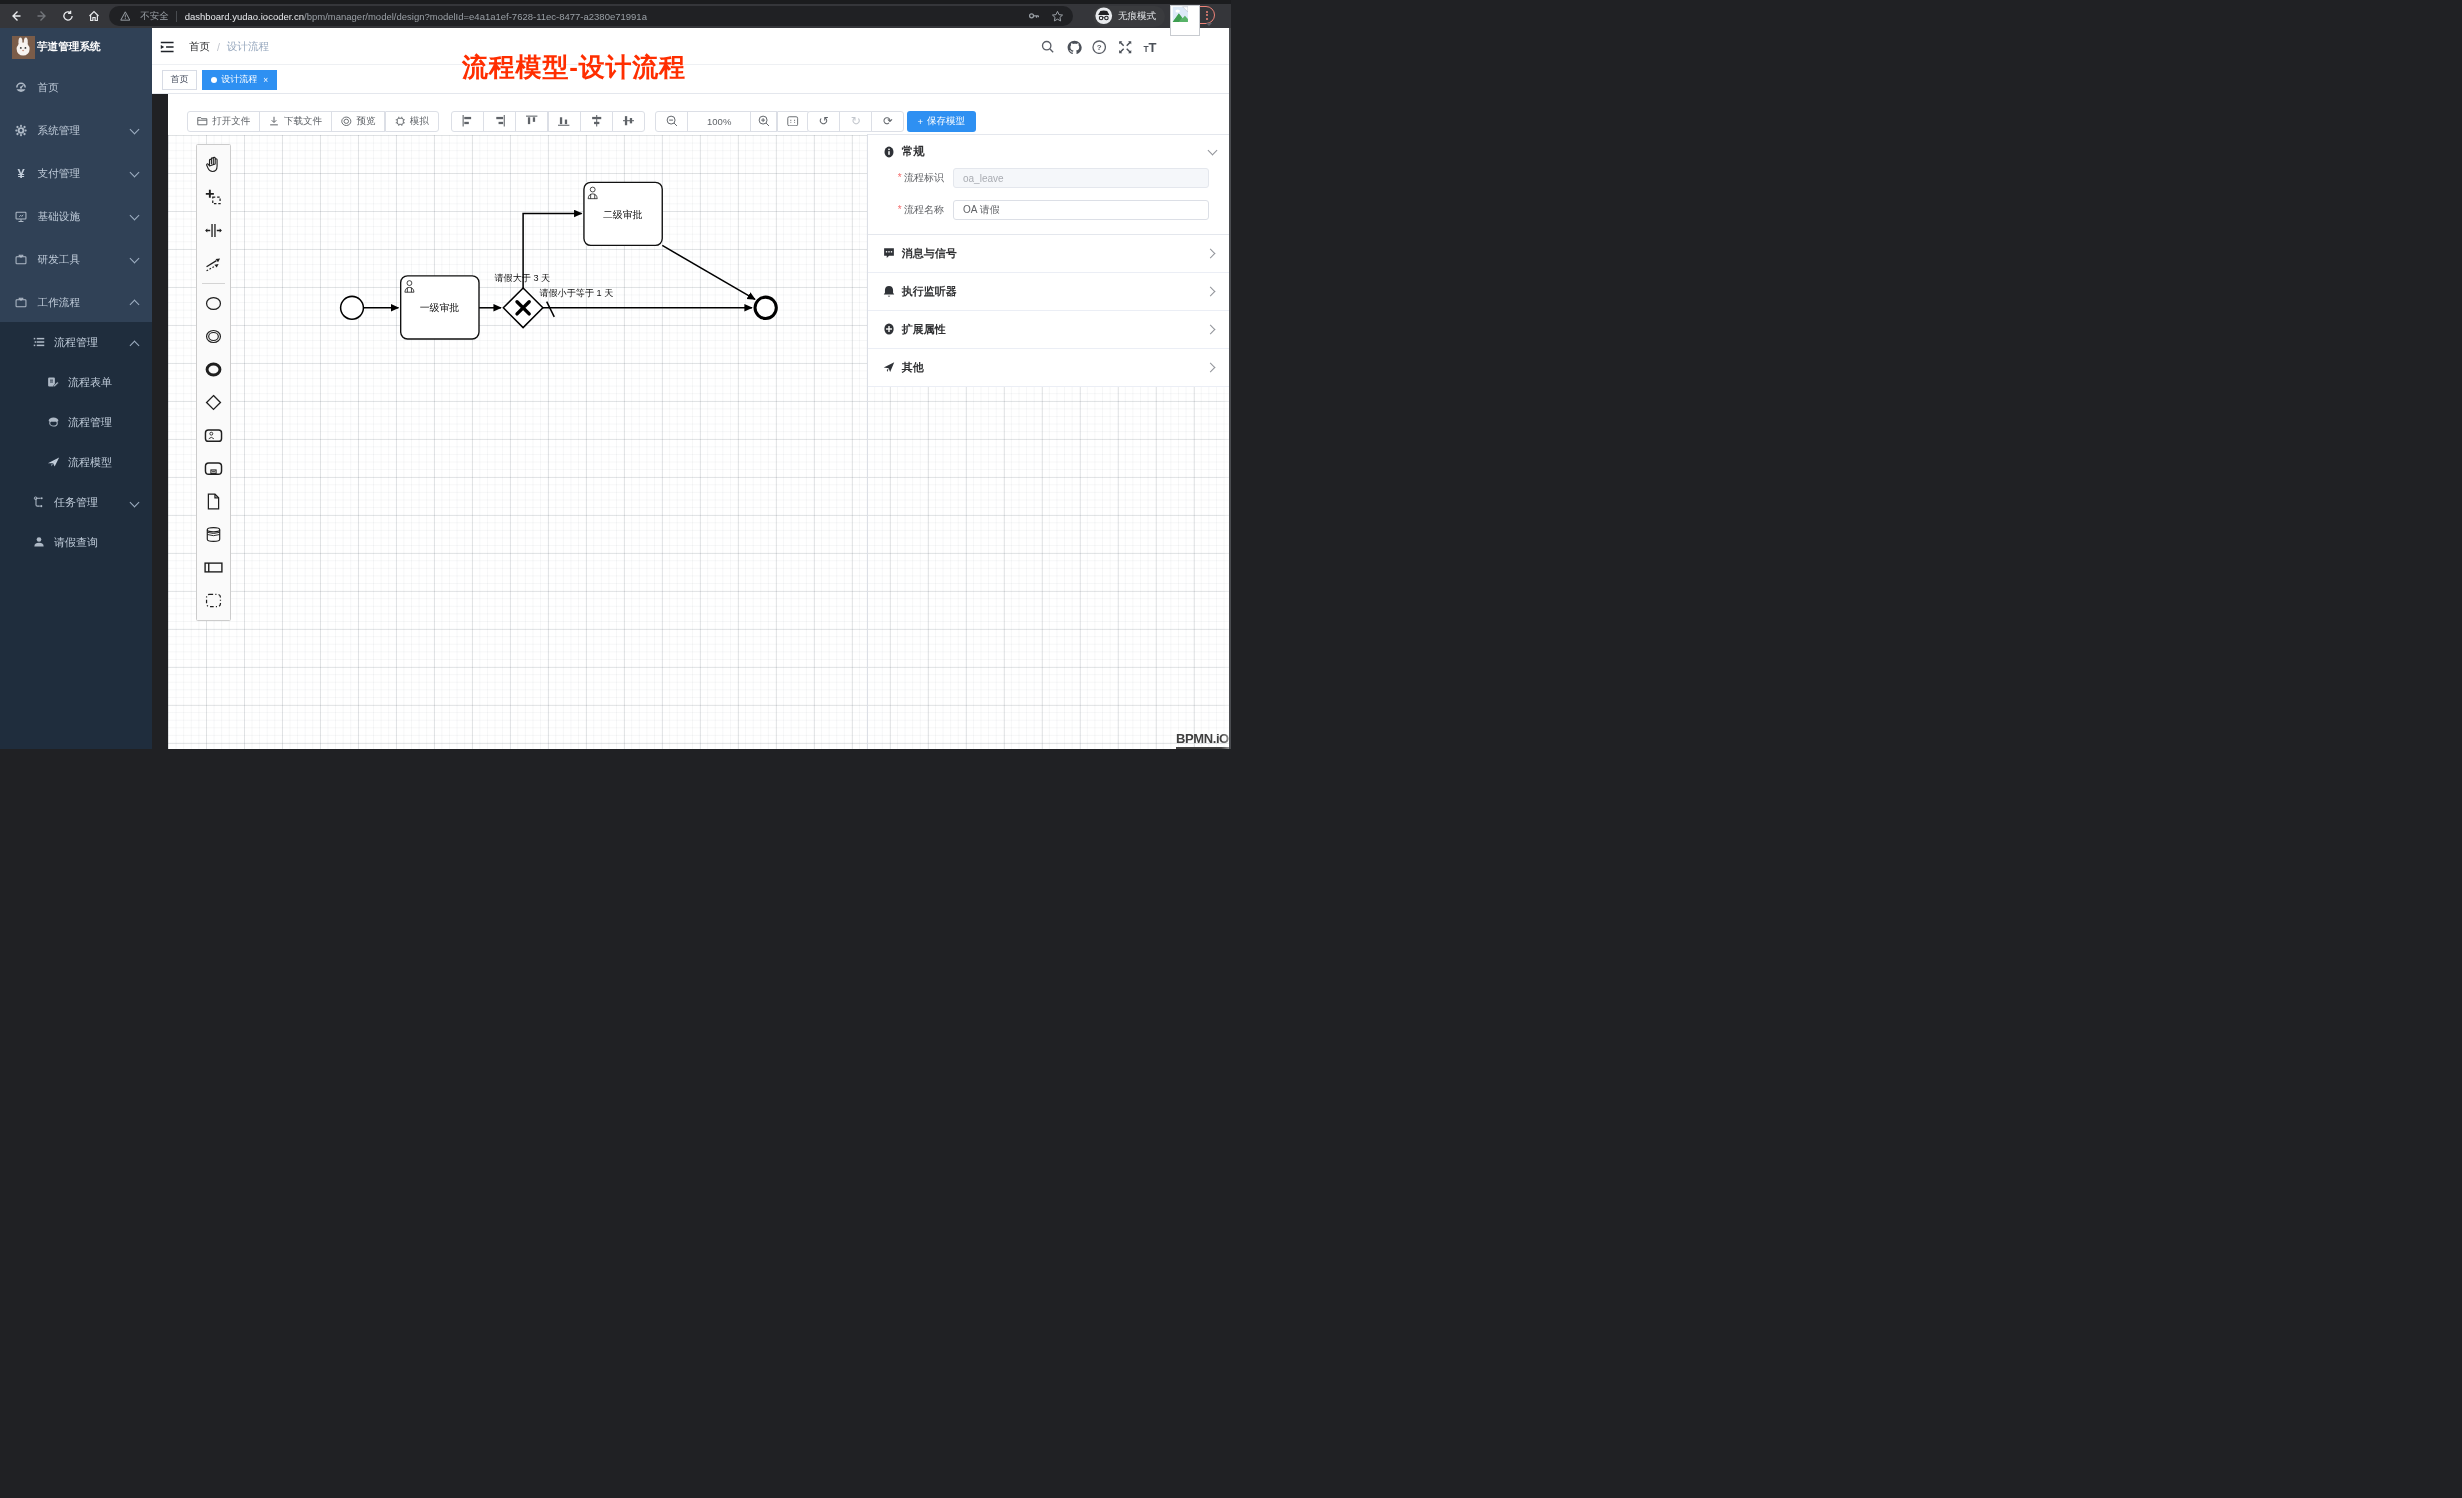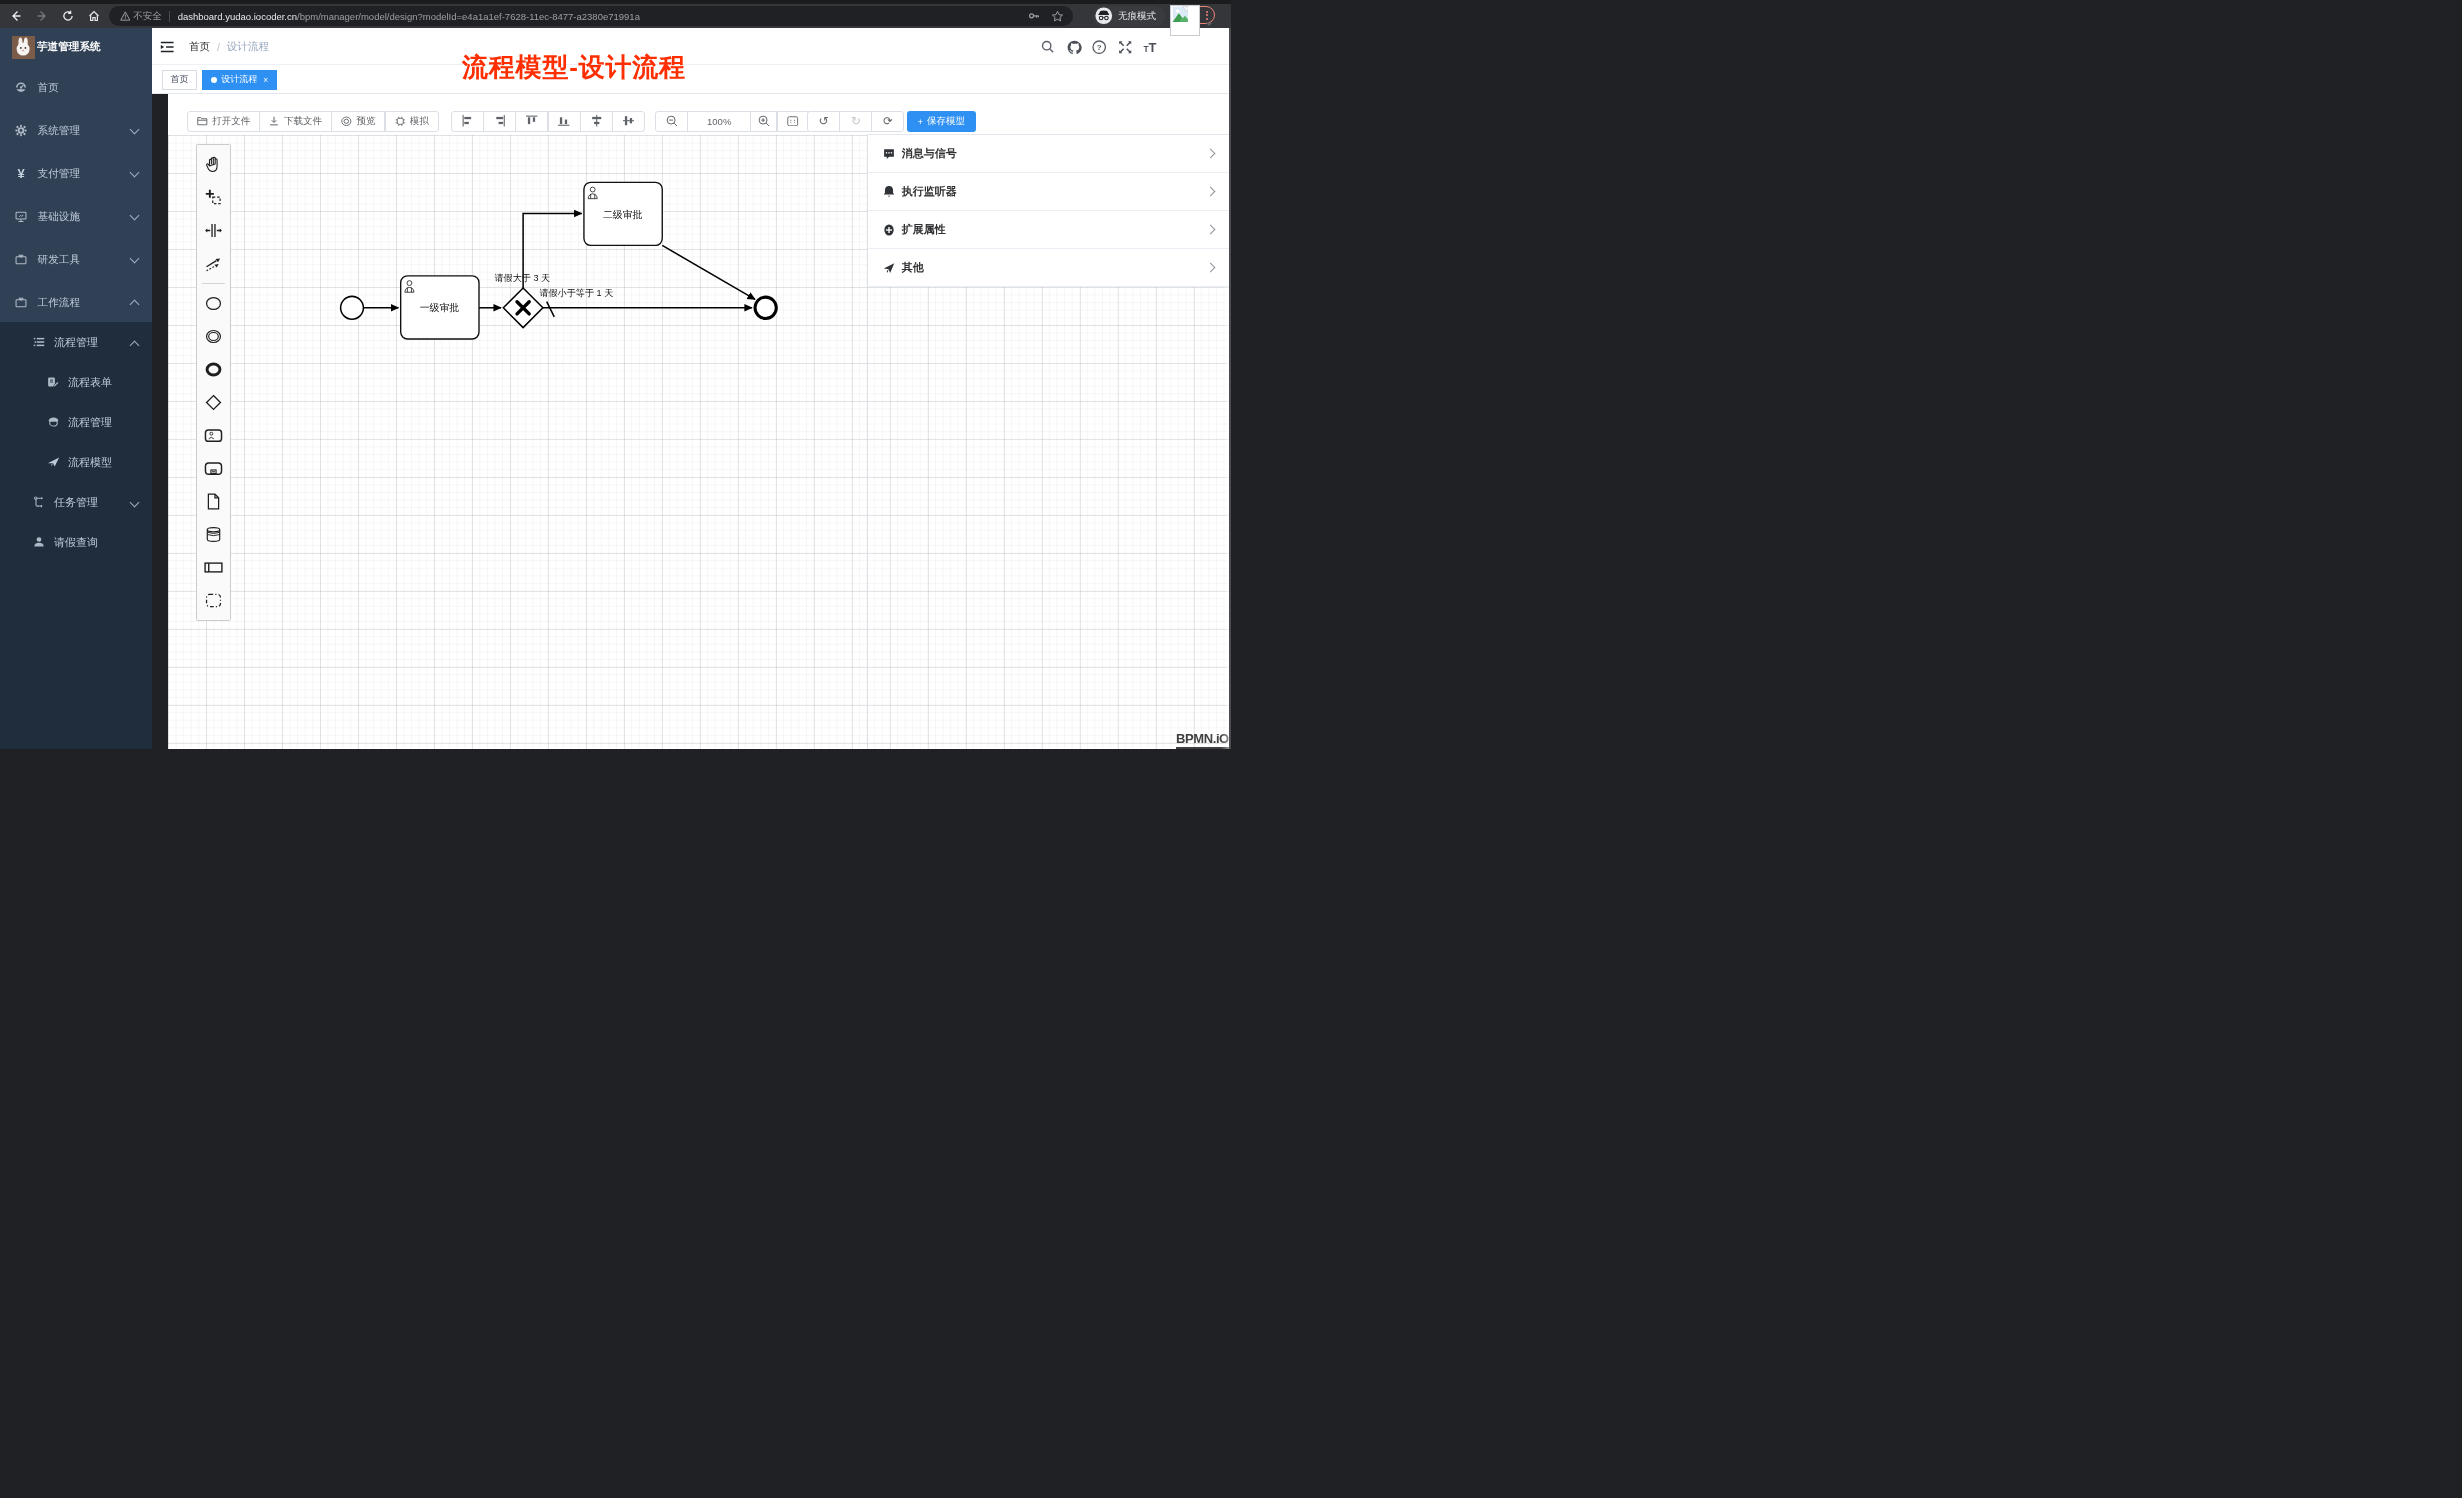--- a/index.html
+++ b/index.html
@@ -135,21 +135,21 @@
   </div>
 
   <div id="omnibox">
     <span style="margin-left:10.6px">
       <svg width="10.6" height="10" viewBox="0 0 14 13">
           <path d="M7 1 L13 12 H1 Z" stroke="#9aa0a6" stroke-width="1.3" fill="none"></path>
           <rect x="6.4" y="4.5" width="1.2" height="4" fill="#9aa0a6"></rect>
           <rect x="6.4" y="9.3" width="1.2" height="1.2" fill="#9aa0a6"></rect>
         </svg>
     </span>
-    <span style="margin-left:3px">不安全</span>
+    <span style="margin-left:10px">不安全</span>
     <span class="sep"></span>
     <span class="host">dashboard.yudao.iocoder.cn</span>
       <span class="path">/bpm/manager/model/design?modelId=e4a1a1ef-7628-11ec-8477-a2380e71991a</span>
     <span style="margin-left:auto">
       <svg width="13.7" height="13.7" viewBox="0 0 18 18">
           <circle cx="6" cy="9" r="2.6" stroke="#9aa0a6" stroke-width="1.6" fill="none"></circle>
           <path d="M8.6 9 H15 M12.5 9 v2.6 M15 9 v2" stroke="#9aa0a6" stroke-width="1.6" fill="none"></path>
         </svg>
     </span>
     <span style="margin:0 9px 0 10.6px">
@@ -664,20 +664,39 @@
 
     <text x="466" y="192" font-size="12" fill="#111" text-anchor="middle">请假大于 3 天</text>
     <text x="537" y="212" font-size="12" fill="#111" text-anchor="middle">请假小于等于 1 天</text>
   </svg>
 
   <div id="watermark">BPMN.iO</div>
   <div id="right-fade"></div>
 </div>
 
 <div id="panel" class="abs">
+  <div class="p-white" style="border-bottom:0.8px solid #e4e7ed;padding-bottom:4.6px">
+    <div class="p-sec-head">
+      <svg width="12" height="12" viewBox="0 0 16 16">
+          <ellipse cx="8" cy="8" rx="6" ry="7.2" fill="#2f3237"></ellipse>
+          <rect x="7" y="6.8" width="2" height="5.2" rx="1" fill="#fff"></rect>
+          <circle cx="8" cy="4.4" r="1.15" fill="#fff"></circle>
+        </svg>
+      <span class="p-sec-title">常规</span>
+      <i class="p-chev d"></i>
+    </div>
+    <div class="field-row">
+      <div class="f-label"><span class="f-star">*</span><span>流程标识</span></div>
+      <input class="f-input" disabled="" value="oa_leave" style="">
+    </div>
+    <div class="field-row" style="margin-bottom:9px">
+      <div class="f-label"><span class="f-star">*</span><span>流程名称</span></div>
+      <input class="f-input" value="OA 请假" style="">
+    </div>
+  </div>
 
   <div class="p-row">
     <svg width="12" height="12" viewBox="0 0 16 16">
         <path d="M1.5 1.5 h13 v10 h-6.5 l-3 3 v-3 h-3.5z" fill="#2f3237"></path>
         <g fill="#fff">
           <rect x="3.8" y="5.5" width="1.8" height="1.8"></rect>
           <rect x="7.1" y="5.5" width="1.8" height="1.8"></rect>
           <rect x="10.4" y="5.5" width="1.8" height="1.8"></rect>
         </g>
       </svg>

